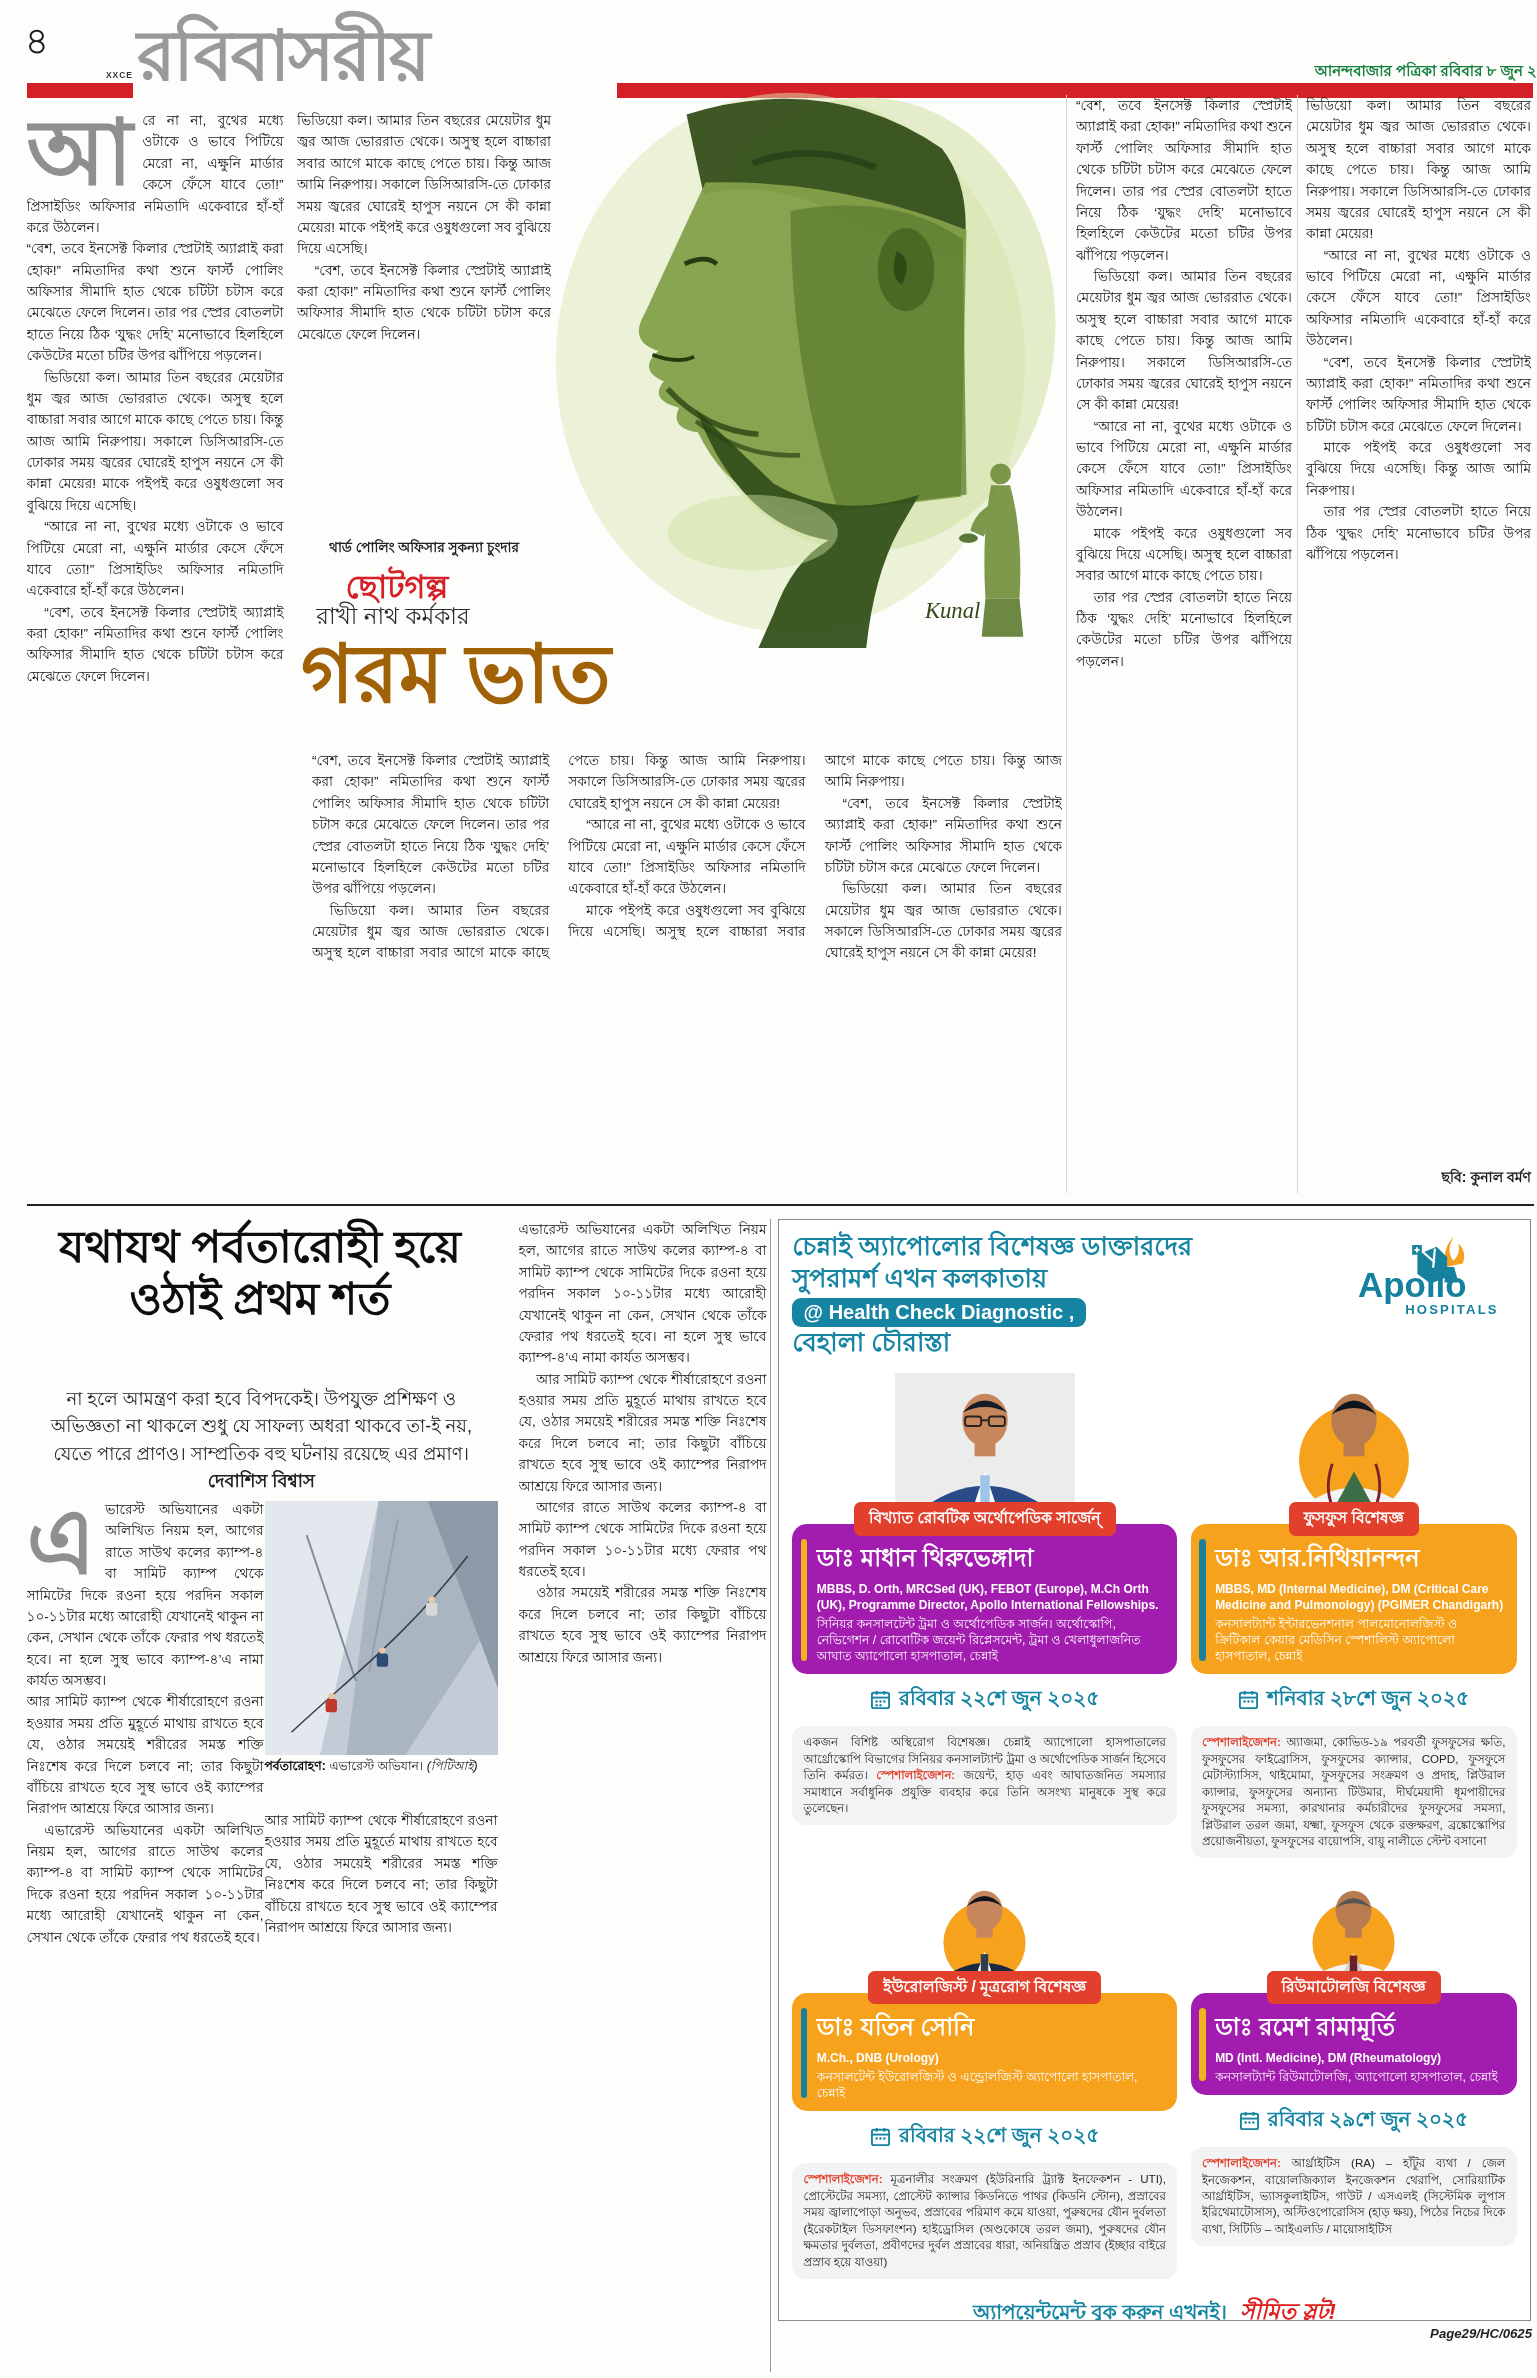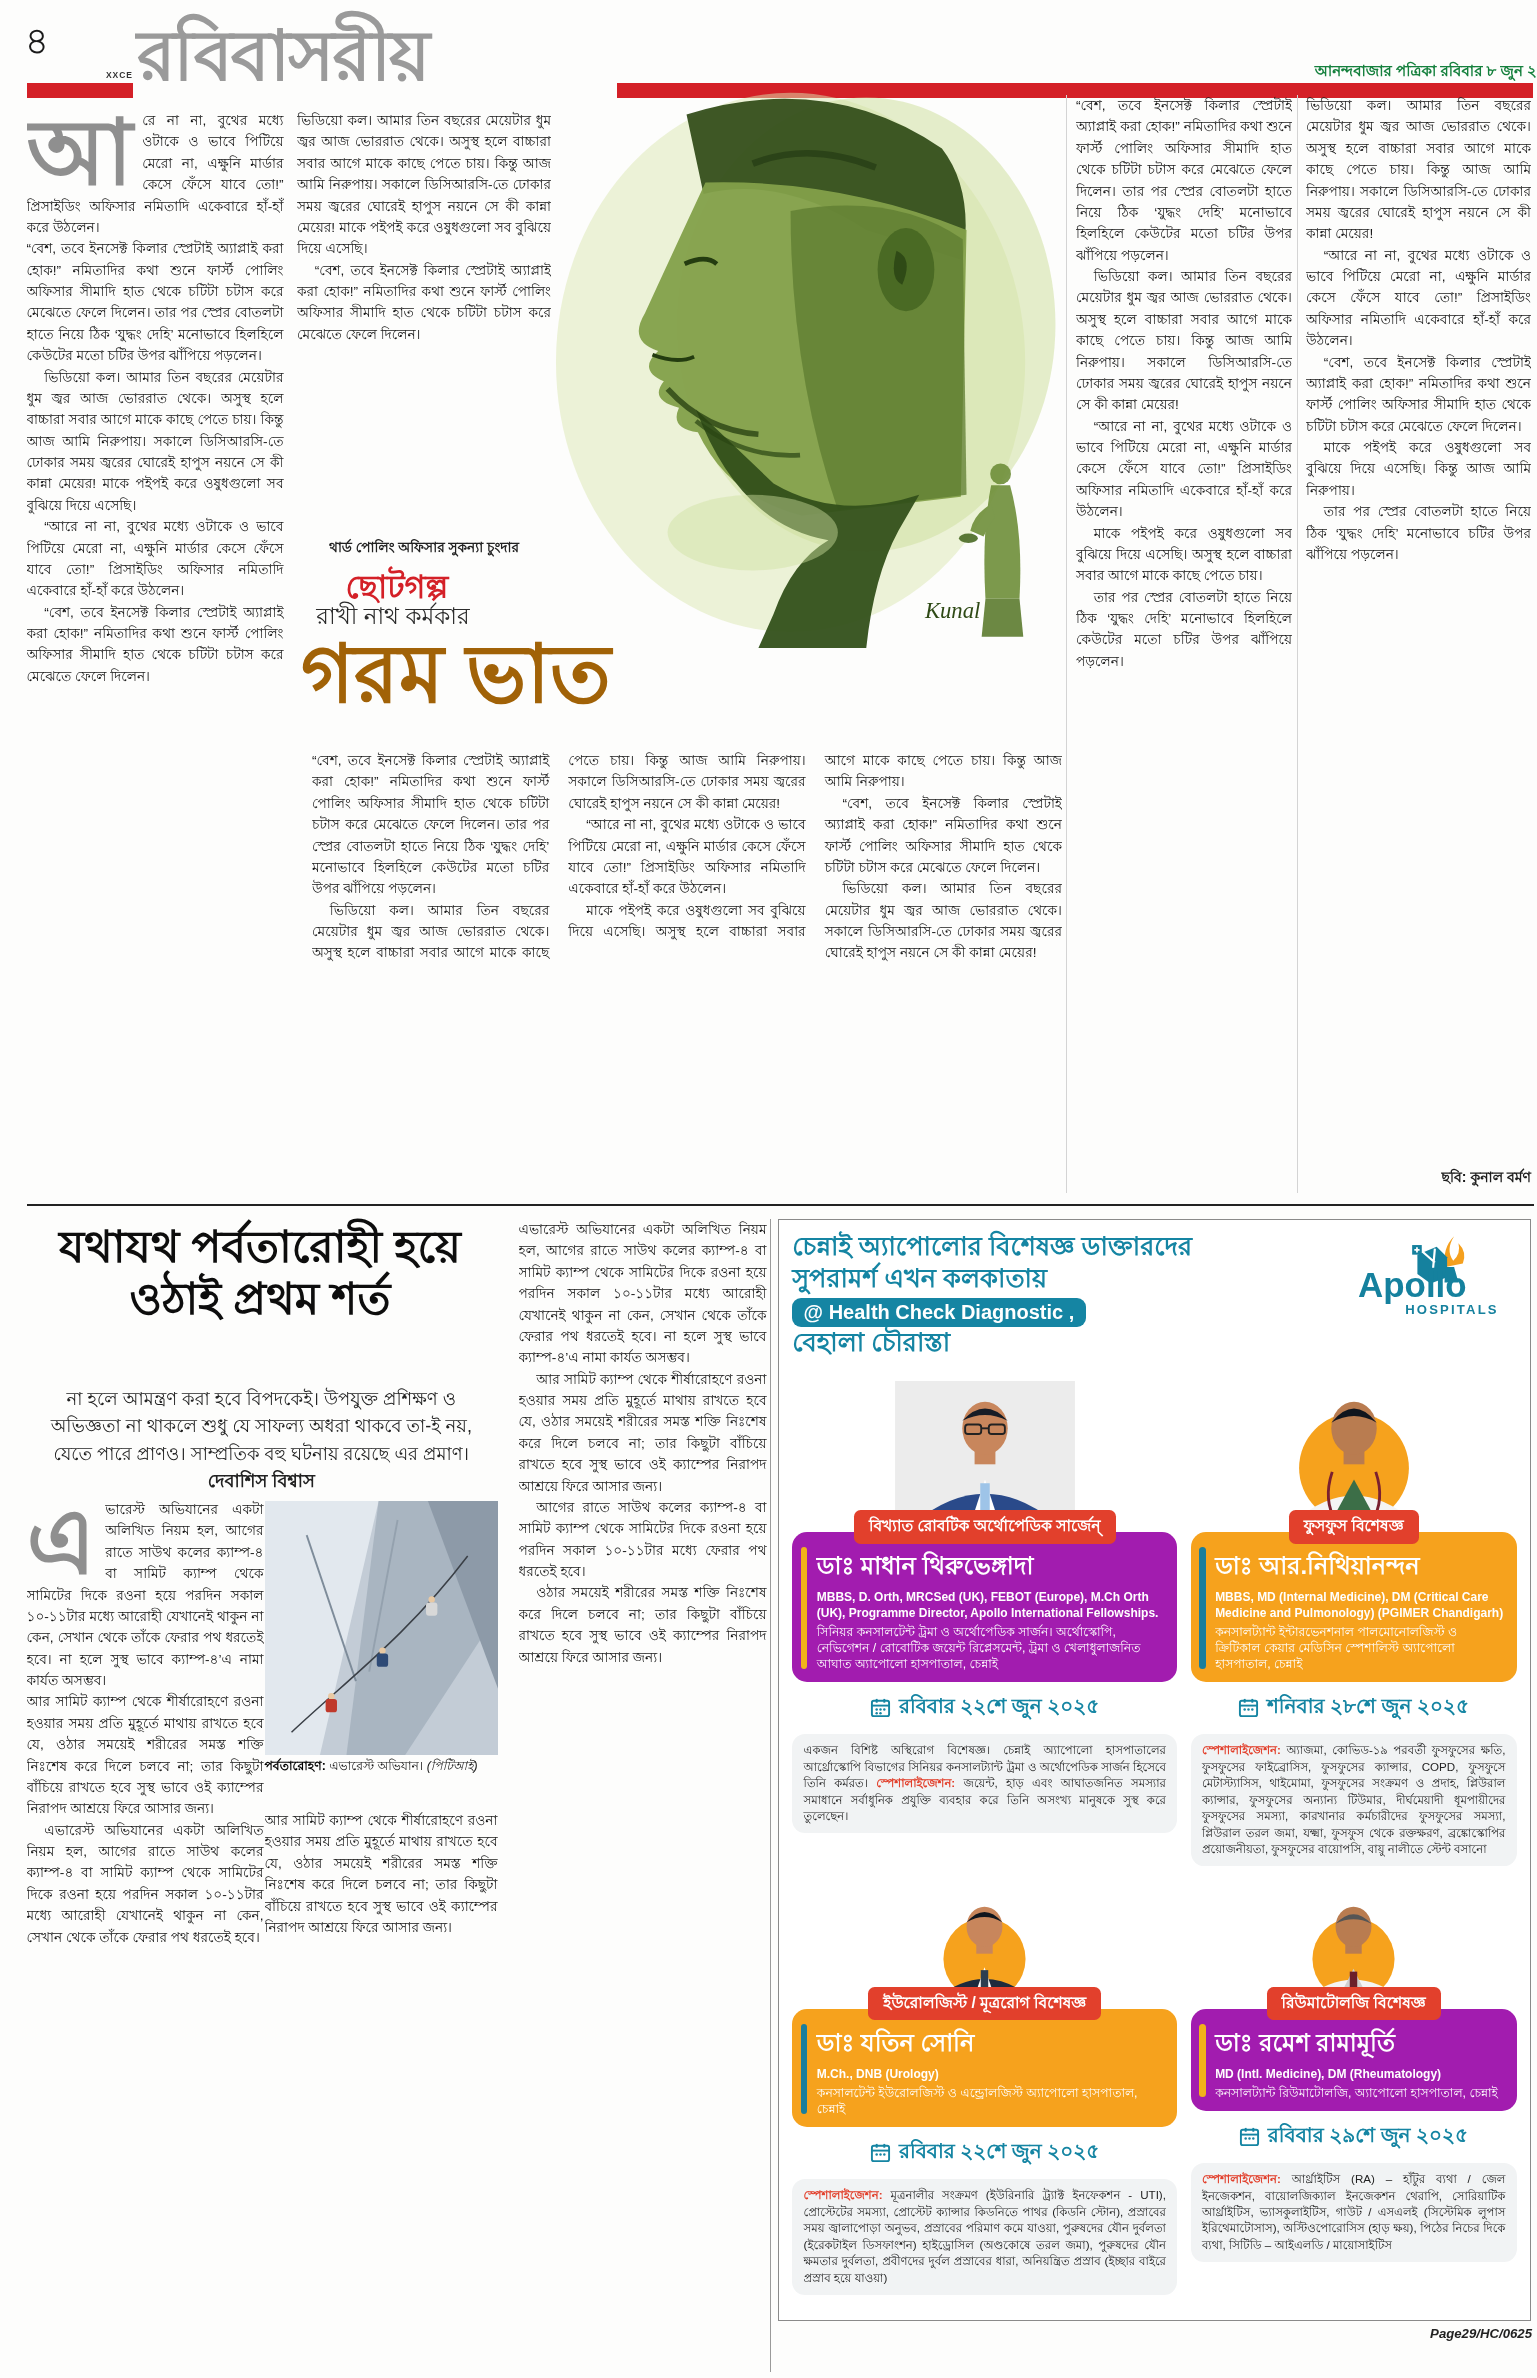--- a/index.html
+++ b/index.html
@@ -49,21 +49,21 @@
   .mt-photo{left:238px;top:282px;width:233px;height:254px;background:#c3ccd6;}
   .mt-cap{left:238px;top:539px;width:233px;font-size:12.3px;line-height:1.35;color:#161616;text-align:justify;}
   .cap-label{color:#000000;font-weight:bold;}
   .cap-credit{font-style:italic;}
   .mt-col2{left:238px;top:591px;width:233px;height:556px;overflow:hidden;}
   .mt-col3{left:492px;top:0;width:248px;height:1147px;overflow:hidden;}
   .article-ad-rule{left:770px;top:1219px;width:0.9px;height:1153px;background:#9a9a9a;}
 
   
   .ad{left:778px;top:1219px;width:753px;height:1102px;border:0.9px solid #8a8a8a;box-sizing:border-box;
-      padding:11.4px 13.2px;display:flex;flex-direction:column;gap:22px;background:#fff;overflow:hidden;}
+      padding:11.4px 13.2px;display:flex;flex-direction:column;gap:14px;background:#fff;overflow:hidden;}
   .ad-header{display:flex;justify-content:space-between;align-items:flex-start;}
   .ad-head-text{width:544px;font-size:25.6px;font-weight:bold;color:#1585a3;line-height:1.25;}
   .hc-pill{display:inline-block;background:#1585a3;color:#fff;font-size:20px;font-weight:bold;
            border-radius:9px;padding:1.9px 11.4px;vertical-align:middle;}
   .apollo-logo{width:166px;height:91px;}
   .cards-row{display:flex;gap:13.2px;}
   .card{position:relative;display:flex;flex-direction:column;align-items:stretch;}
   .card.w-l{width:386px;}
   .card.w-r{width:327px;}
   .photo{display:flex;justify-content:center;align-items:flex-end;}

